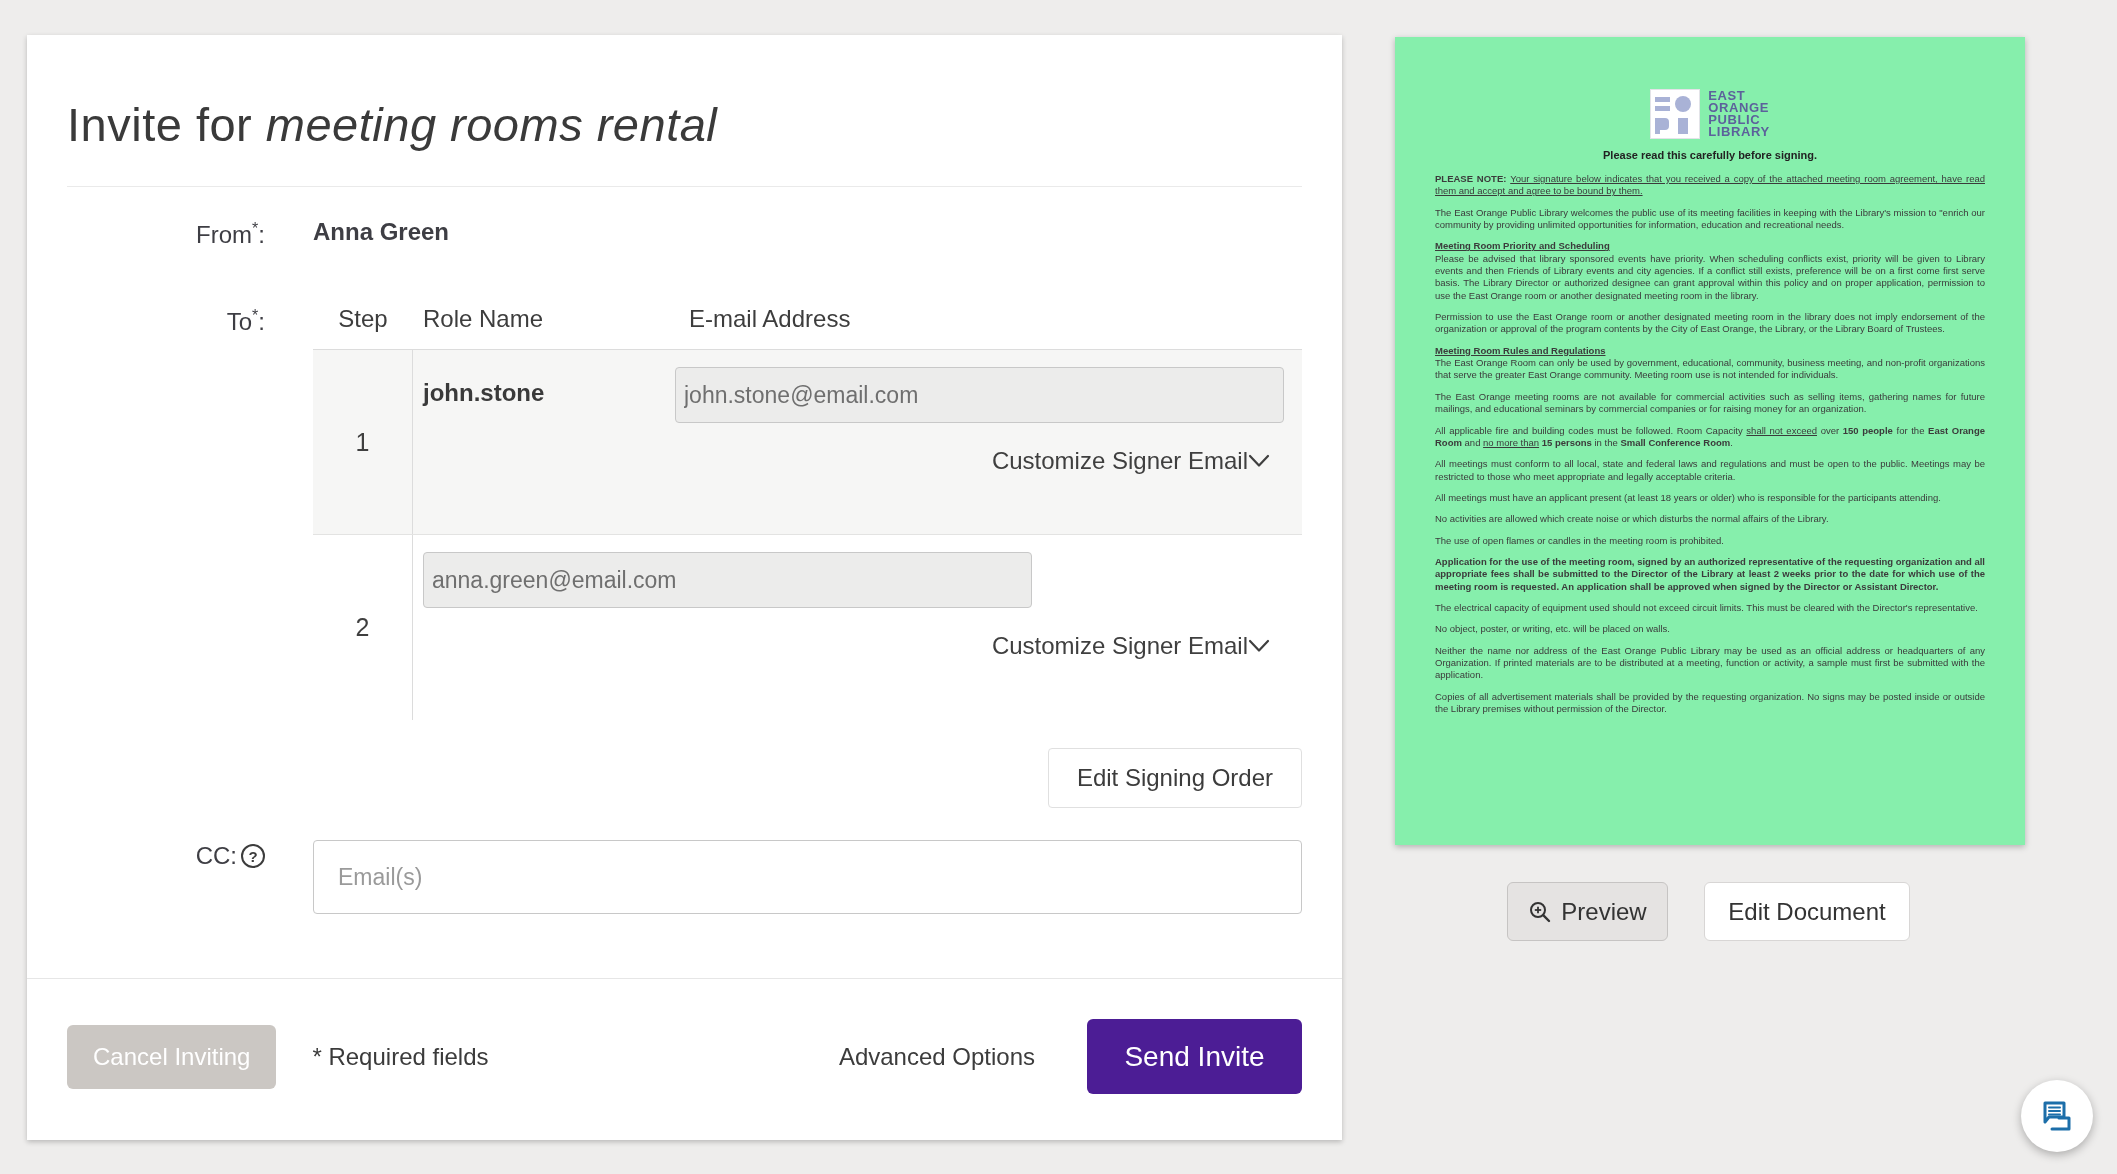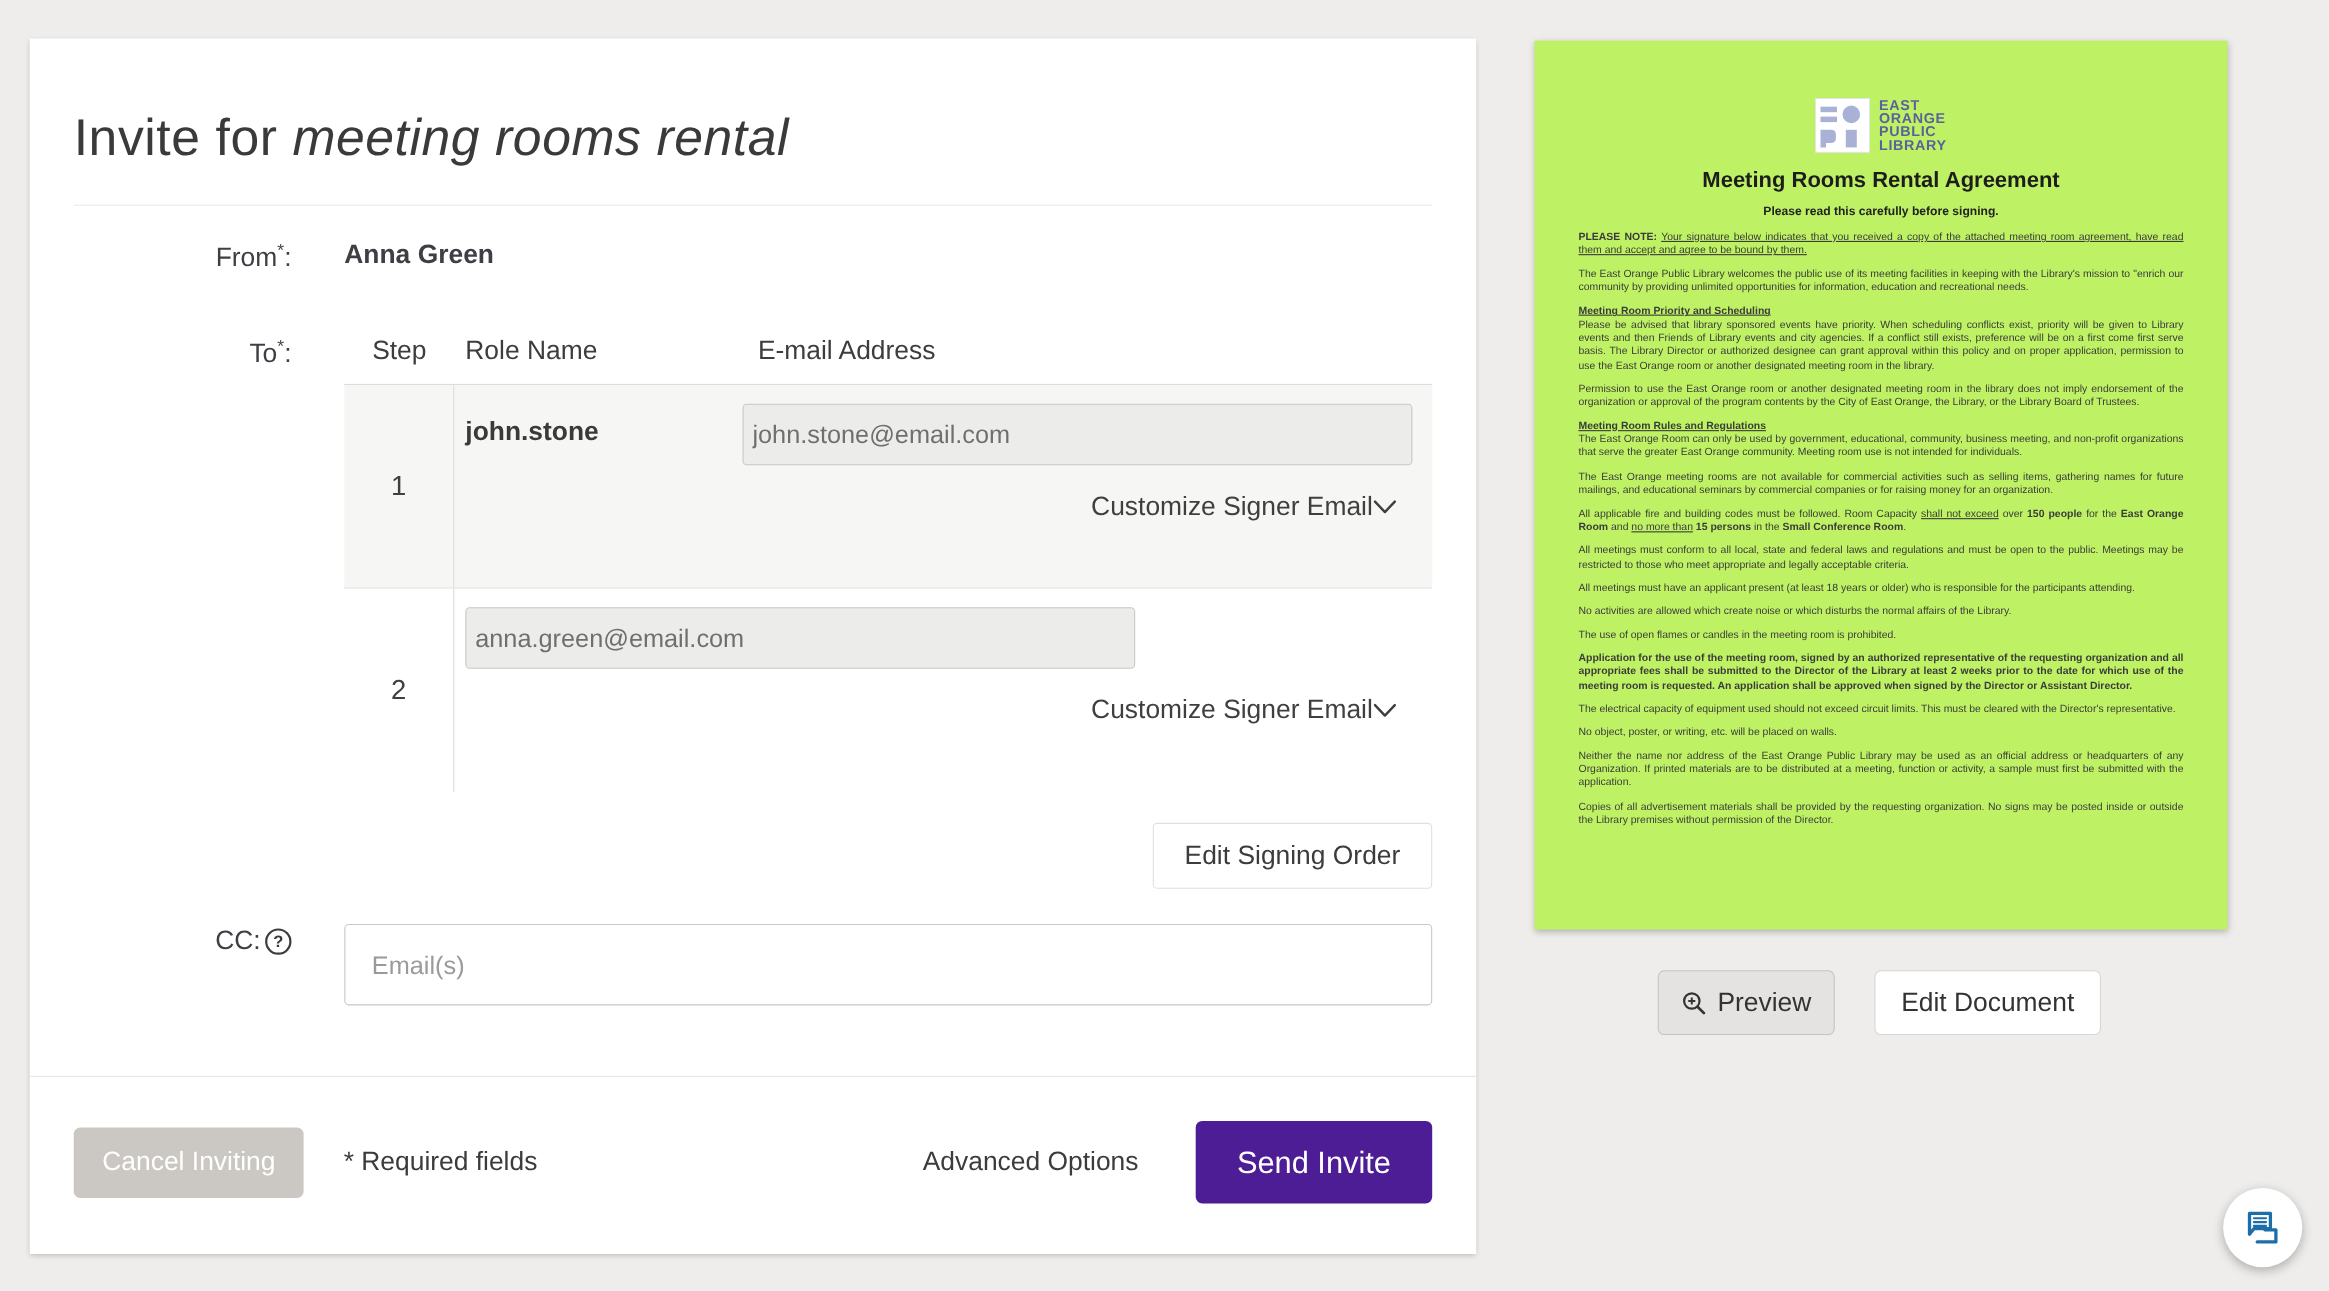--- a/index.html
+++ b/index.html
@@ -61,21 +61,21 @@
   .card-footer { display:flex; align-items:center; margin-top:40px; }
   .cancel-btn { background:#cbc7c3; color:#ffffff; border:none; border-radius:6px; height:64px;
     padding:0 26px; font-size:24px; font-family:inherit; cursor:pointer; }
   .required-note { margin-left:36px; font-size:24px; color:#3b3b3b; }
   .spacer { flex:1; }
   .advanced-link { font-size:24px; color:#3c3c3c; margin-right:52px; cursor:pointer; }
   .send-btn { background:#4c1d95; color:#fff; border:none; border-radius:6px; height:75px; width:215px;
     font-size:28px; font-family:inherit; cursor:pointer; }
 
   
-  .doc-page { position:absolute; left:1395px; top:37px; width:630px; height:808px; background:#bef264;
+  .doc-page { position:absolute; left:1395px; top:37px; width:630px; height:808px; background:#86efac;
     box-shadow:0 2px 6px rgba(0,0,0,0.25); overflow:hidden; }
   .doc-logo { margin-top:52px; display:flex; justify-content:center; align-items:center; gap:8px; }
   .logo-text { font-size:13px; font-weight:700; color:#5c619b; line-height:12px; letter-spacing:0.6px; }
   .doc-title { text-align:center; font-size:20px; font-weight:700; color:#1d1d1d; margin-top:14px; }
   .doc-subtitle { text-align:center; font-size:11px; font-weight:700; color:#222; margin-top:10px; }
   .doc-body { margin:12px 40px 0 40px; }
   .doc-block { font-size:9.5px; line-height:1.3; color:#3b3b3b; text-align:justify; margin-bottom:9px; }
   .doc-heading { font-weight:700; text-decoration:underline; }
   .doc-run.b { font-weight:700; }
   .doc-run.u { text-decoration:underline; }
@@ -182,21 +182,20 @@
       <path d="M5 29 h10 a4 4 0 0 1 4 4 v4 a4 4 0 0 1 -4 4 h-5 v4 h-5 z" fill="#a9b2d6"></path>
       <rect x="28" y="29" width="10" height="16" fill="#a9b2d6"></rect>
     </svg>
     <div class="logo-text">
       <div>EAST</div>
       <div>ORANGE</div>
       <div>PUBLIC</div>
       <div>LIBRARY</div>
     </div>
   </div>
-  <div class="doc-title">Meeting Rooms Rental Agreement</div>
   <div class="doc-subtitle">Please read this carefully before signing.</div>
   <div class="doc-body" id="doc-body">
       <p class="doc-block"><span class="doc-run b">PLEASE NOTE: </span><span class="doc-run u">Your signature below indicates that you received a copy of the attached meeting room agreement, have read them and accept and agree to be bound by them.</span></p>
       <p class="doc-block"><span class="doc-run">The East Orange Public Library welcomes the public use of its meeting facilities in keeping with the Library's mission to "enrich our community by providing unlimited opportunities for information, education and recreational needs.</span></p>
       <p class="doc-block"><span class="doc-heading">Meeting Room Priority and Scheduling</span><br><span class="doc-run">Please be advised that library sponsored events have priority. When scheduling conflicts exist, priority will be given to Library events and then Friends of Library events and city agencies. If a conflict still exists, preference will be on a first come first serve basis. The Library Director or authorized designee can grant approval within this policy and on proper application, permission to use the East Orange room or another designated meeting room in the library.</span></p>
       <p class="doc-block"><span class="doc-run">Permission to use the East Orange room or another designated meeting room in the library does not imply endorsement of the organization or approval of the program contents by the City of East Orange, the Library, or the Library Board of Trustees.</span></p>
       <p class="doc-block"><span class="doc-heading">Meeting Room Rules and Regulations</span><br><span class="doc-run">The East Orange Room can only be used by government, educational, community, business meeting, and non-profit organizations that serve the greater East Orange community. Meeting room use is not intended for individuals.</span></p>
       <p class="doc-block"><span class="doc-run">The East Orange meeting rooms are not available for commercial activities such as selling items, gathering names for future mailings, and educational seminars by commercial companies or for raising money for an organization.</span></p>
       <p class="doc-block"><span class="doc-run">All applicable fire and building codes must be followed. Room Capacity </span><span class="doc-run u">shall not exceed</span><span class="doc-run"> over </span><span class="doc-run b">150 people</span><span class="doc-run"> for the </span><span class="doc-run b">East Orange Room</span><span class="doc-run"> and </span><span class="doc-run u">no more than</span><span class="doc-run"> </span><span class="doc-run b">15 persons</span><span class="doc-run"> in the </span><span class="doc-run b">Small Conference Room</span><span class="doc-run">.</span></p>
       <p class="doc-block"><span class="doc-run">All meetings must conform to all local, state and federal laws and regulations and must be open to the public. Meetings may be restricted to those who meet appropriate and legally acceptable criteria.</span></p>

